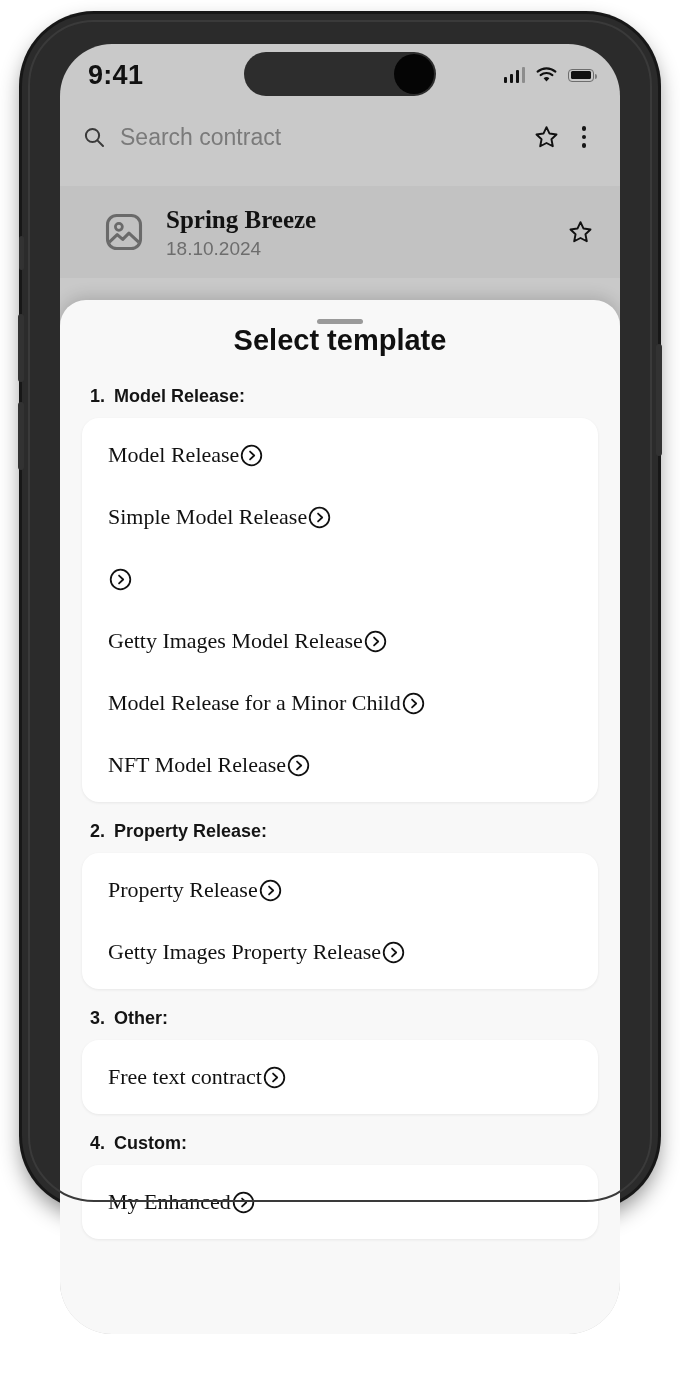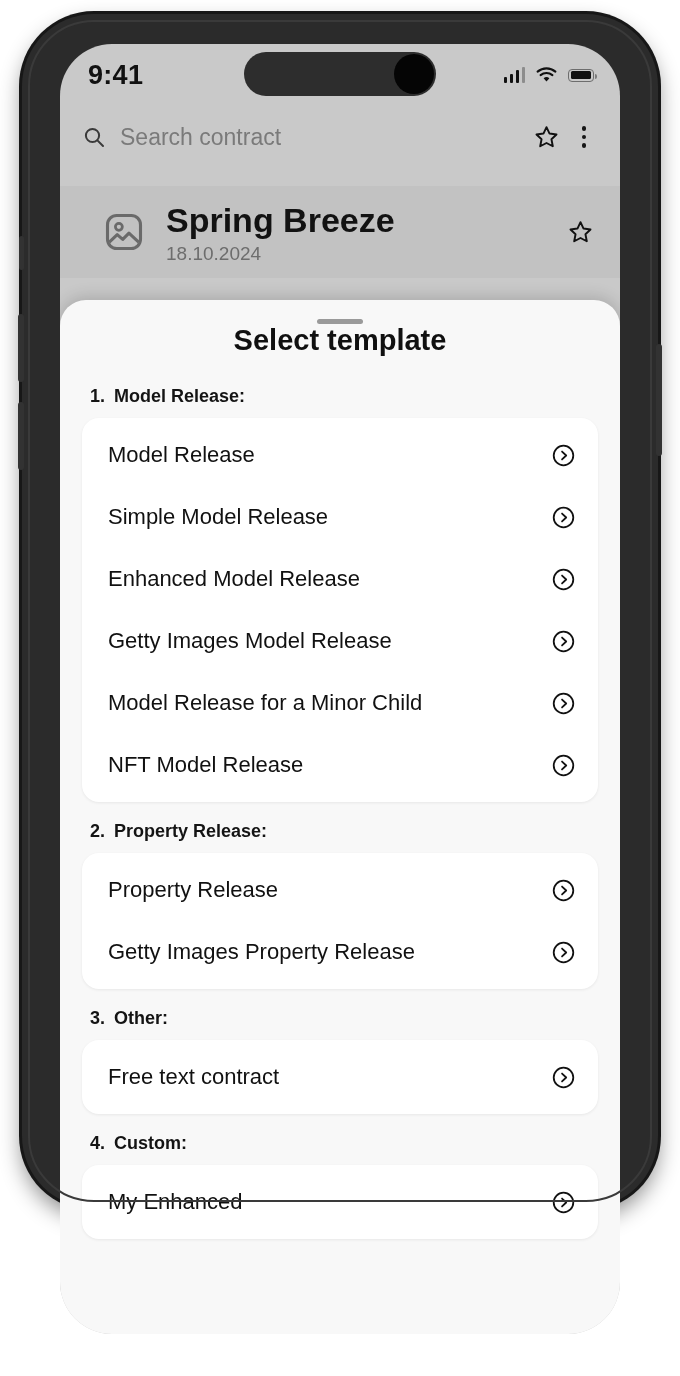--- a/index.html
+++ b/index.html
@@ -76,21 +76,21 @@
   #search-placeholder{ flex:1; font-size:23px; color:#7a7a7a; }
   .dots{ display:flex; flex-direction:column; gap:4px; align-items:center; padding:4px 8px; }
   .dots i{ width:4.5px; height:4.5px; border-radius:50%; background:#151515; display:block; }
 
   
   #contract-row{
     height:92px; margin-top:18px; background:#c2c2c2;
     display:flex; align-items:center; gap:20px; padding:0 26px 0 42px;
   }
   #contract-text{ flex:1; }
-  #contract-title{ font-size:34px; font-weight:700; color:#121212; line-height:1.25; }
+  #contract-title{ font-size:25px; font-weight:700; color:#121212; line-height:1.25;font-family:Liberation Serif, serif; }
   #contract-date{ font-size:19px; color:#6d6d6d; margin-top:2px; }
 
   
   #sheet{
     position:absolute; left:0; right:0; top:256px; bottom:0;
     background:#f8f8f8;
     border-radius:26px 26px 0 0;
     box-shadow:0 -3px 16px rgba(0,0,0,.16);
     overflow:hidden;
   }
@@ -109,22 +109,23 @@
     padding:0 0 0 8px; margin-bottom:11px;
   }
   .section + .section{ margin-top:19px; }
 
   .card{
     background:#ffffff; border-radius:17px;
     box-shadow:0 1px 3px rgba(0,0,0,.07);
     padding:6px 0;
   }
   .card-row{
-    height:62px; display:flex; align-items:center; justify-content:space-between;
+    height:62px; display:flex; align-items:center; 
     padding:0 22px 0 26px;
+    font-family:Liberation Serif, serif;
   }
   .row-label{ font-size:22px; color:#111; }
   .chev{ flex:none; width:25px; height:25px; }
 </style>
 </head>
 <body>
 
 <div id="phone-frame">
   <div class="side-btn" id="btn-silent"></div>
   <div class="side-btn" id="btn-vol-up"></div>
@@ -203,21 +204,20 @@
                 </svg>
               </div>
               <div class="card-row">
                 <span class="row-label">Simple Model Release</span>
                 <svg class="chev" viewBox="0 0 24 24">
                   <circle cx="12" cy="12" r="9.4" fill="none" stroke="#111" stroke-width="1.7"></circle>
                   <path d="M10.6 8.2l4 3.8-4 3.8" fill="none" stroke="#111" stroke-width="1.7" stroke-linecap="round" stroke-linejoin="round"></path>
                 </svg>
               </div>
               <div class="card-row">
-                <span class="row-label">Enhanced Model Release</span>
                 <svg class="chev" viewBox="0 0 24 24">
                   <circle cx="12" cy="12" r="9.4" fill="none" stroke="#111" stroke-width="1.7"></circle>
                   <path d="M10.6 8.2l4 3.8-4 3.8" fill="none" stroke="#111" stroke-width="1.7" stroke-linecap="round" stroke-linejoin="round"></path>
                 </svg>
               </div>
               <div class="card-row">
                 <span class="row-label">Getty Images Model Release</span>
                 <svg class="chev" viewBox="0 0 24 24">
                   <circle cx="12" cy="12" r="9.4" fill="none" stroke="#111" stroke-width="1.7"></circle>
                   <path d="M10.6 8.2l4 3.8-4 3.8" fill="none" stroke="#111" stroke-width="1.7" stroke-linecap="round" stroke-linejoin="round"></path>

